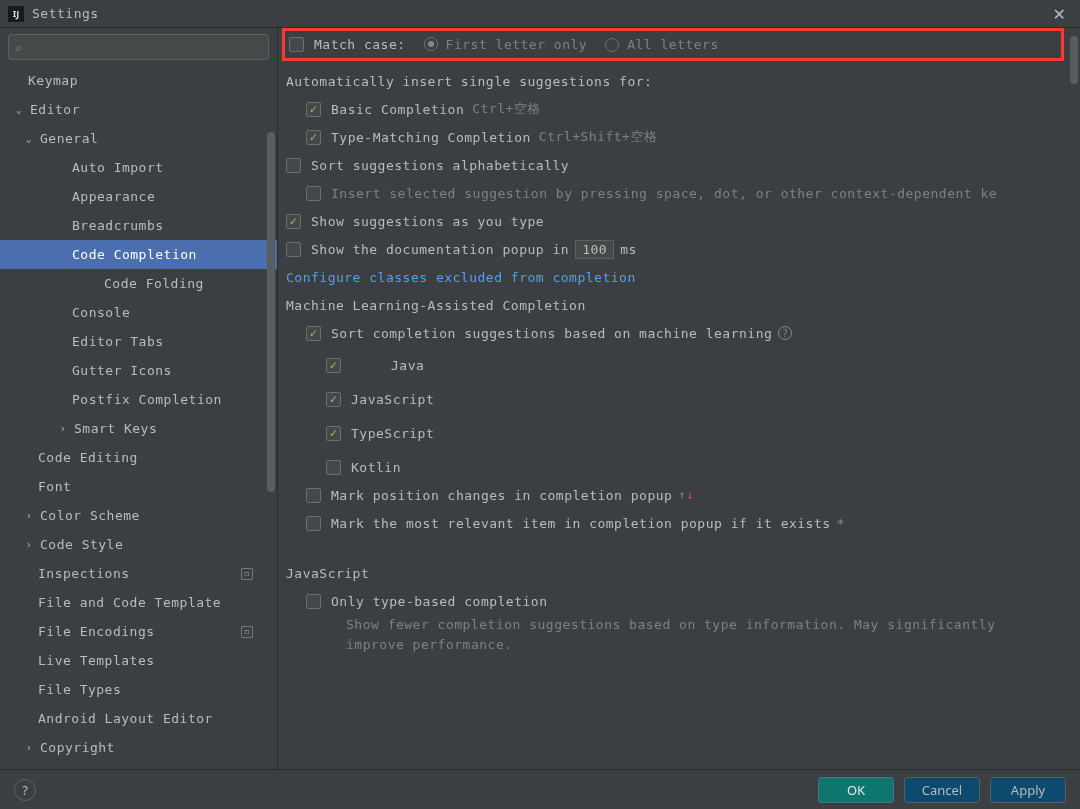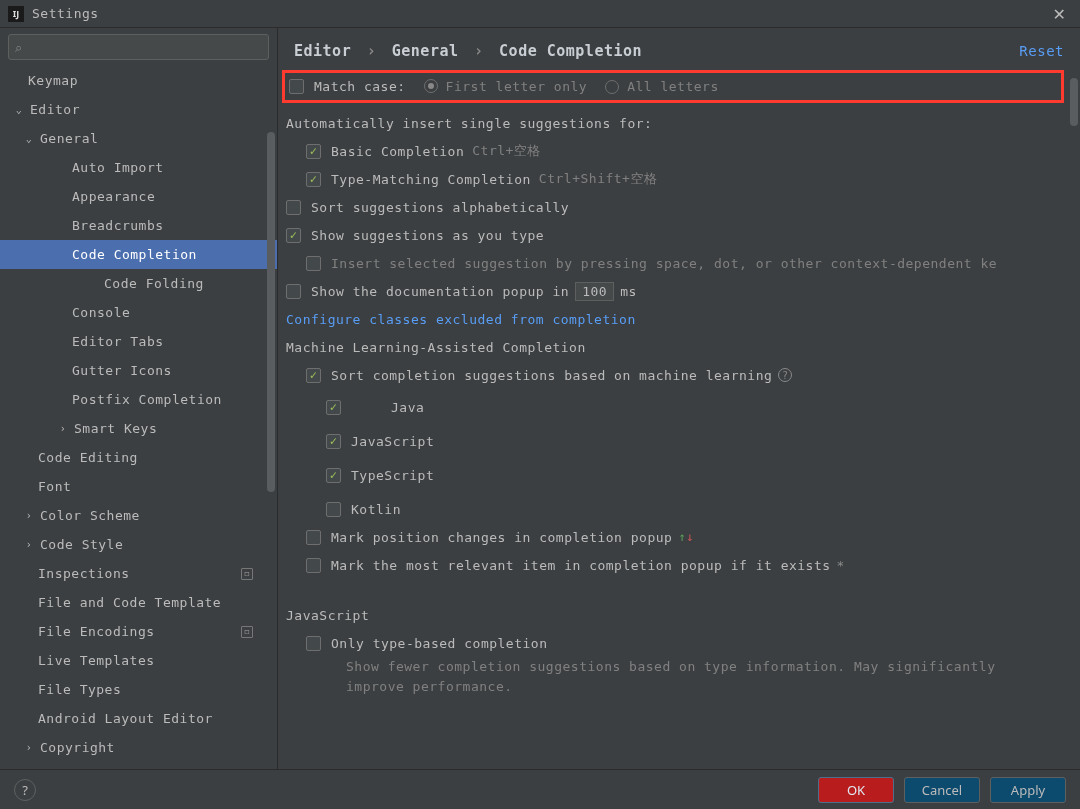--- a/index.html
+++ b/index.html
@@ -184,21 +184,21 @@
     display:inline-flex;align-items:center;justify-content:center;
     color:#bbbbbb;
   }
   .footer .spacer{flex:1;}
   .btn {
     min-width: 76px; height: 26px;
     background:#0c4a6e; border:1px solid #5e6060; border-radius:3px;
     color:#bbbbbb; display:inline-flex;align-items:center;justify-content:center;
     padding:0 16px;
   }
-  .btn.primary { background:#b91c1c; border-color:#4c708c; color:#dfe8f2; }
+  .btn.primary { background:#0f766e; border-color:#4c708c; color:#dfe8f2; }
 
   .main-scrollbar {
     position:absolute; right:2px; top:8px; width:8px; height:48px;
     background:#5a5d5f; border-radius:4px;
   }
 </style>
 </head>
 <body>
 
 <div class="titlebar">
@@ -298,31 +298,20 @@
           <div class="tree-item">
             <span class="arrow" style="margin-left:22px">›</span>
             <span class="lbl" style="margin-left:4px">Copyright</span>
           </div>
         </div>
       <div class="tree-scrollbar"></div>
     </div>
   </div>
 
   <div class="main">
-    <div class="crumb-row">
-      <div class="crumbs mono">
-        <span>Editor</span>
-        <span class="sep">›</span>
-        <span>General</span>
-        <span class="sep">›</span>
-        <span>Code Completion</span>
-      </div>
-      <span class="spacer"></span>
-      <span class="reset-link mono">Reset</span>
-    </div>
 
     <div class="content">
       <div class="content-inner mono">
 
         <div class="highlight-box">
           <span style="display:flex;">
             <span class="check" id="chk-matchcase"></span>
             <span>Match case:</span>
           </span>
           <span class="muted" style="display:flex;align-items:flex-start;">
@@ -349,28 +338,28 @@
           <span class="check on"></span>
           <span>Type-Matching Completion</span>
           <span class="shortcut">Ctrl+Shift+空格</span>
         </div>
 
         <div class="row">
           <span class="check"></span>
           <span>Sort suggestions alphabetically</span>
         </div>
 
+        <div class="row indent1">
+          <span class="check"></span>
+          <span class="muted">Insert selected suggestion by pressing space, dot, or other context-dependent ke</span>
+        </div>
+
         <div class="row">
           <span class="check on"></span>
           <span>Show suggestions as you type</span>
-        </div>
-
-        <div class="row indent1">
-          <span class="check"></span>
-          <span class="muted">Insert selected suggestion by pressing space, dot, or other context-dependent ke</span>
         </div>
 
         <div class="row">
           <span class="check"></span>
           <span>Show the documentation popup in</span>
           <span class="num-input">100</span>
           <span>ms</span>
         </div>
 
         <div class="row">

